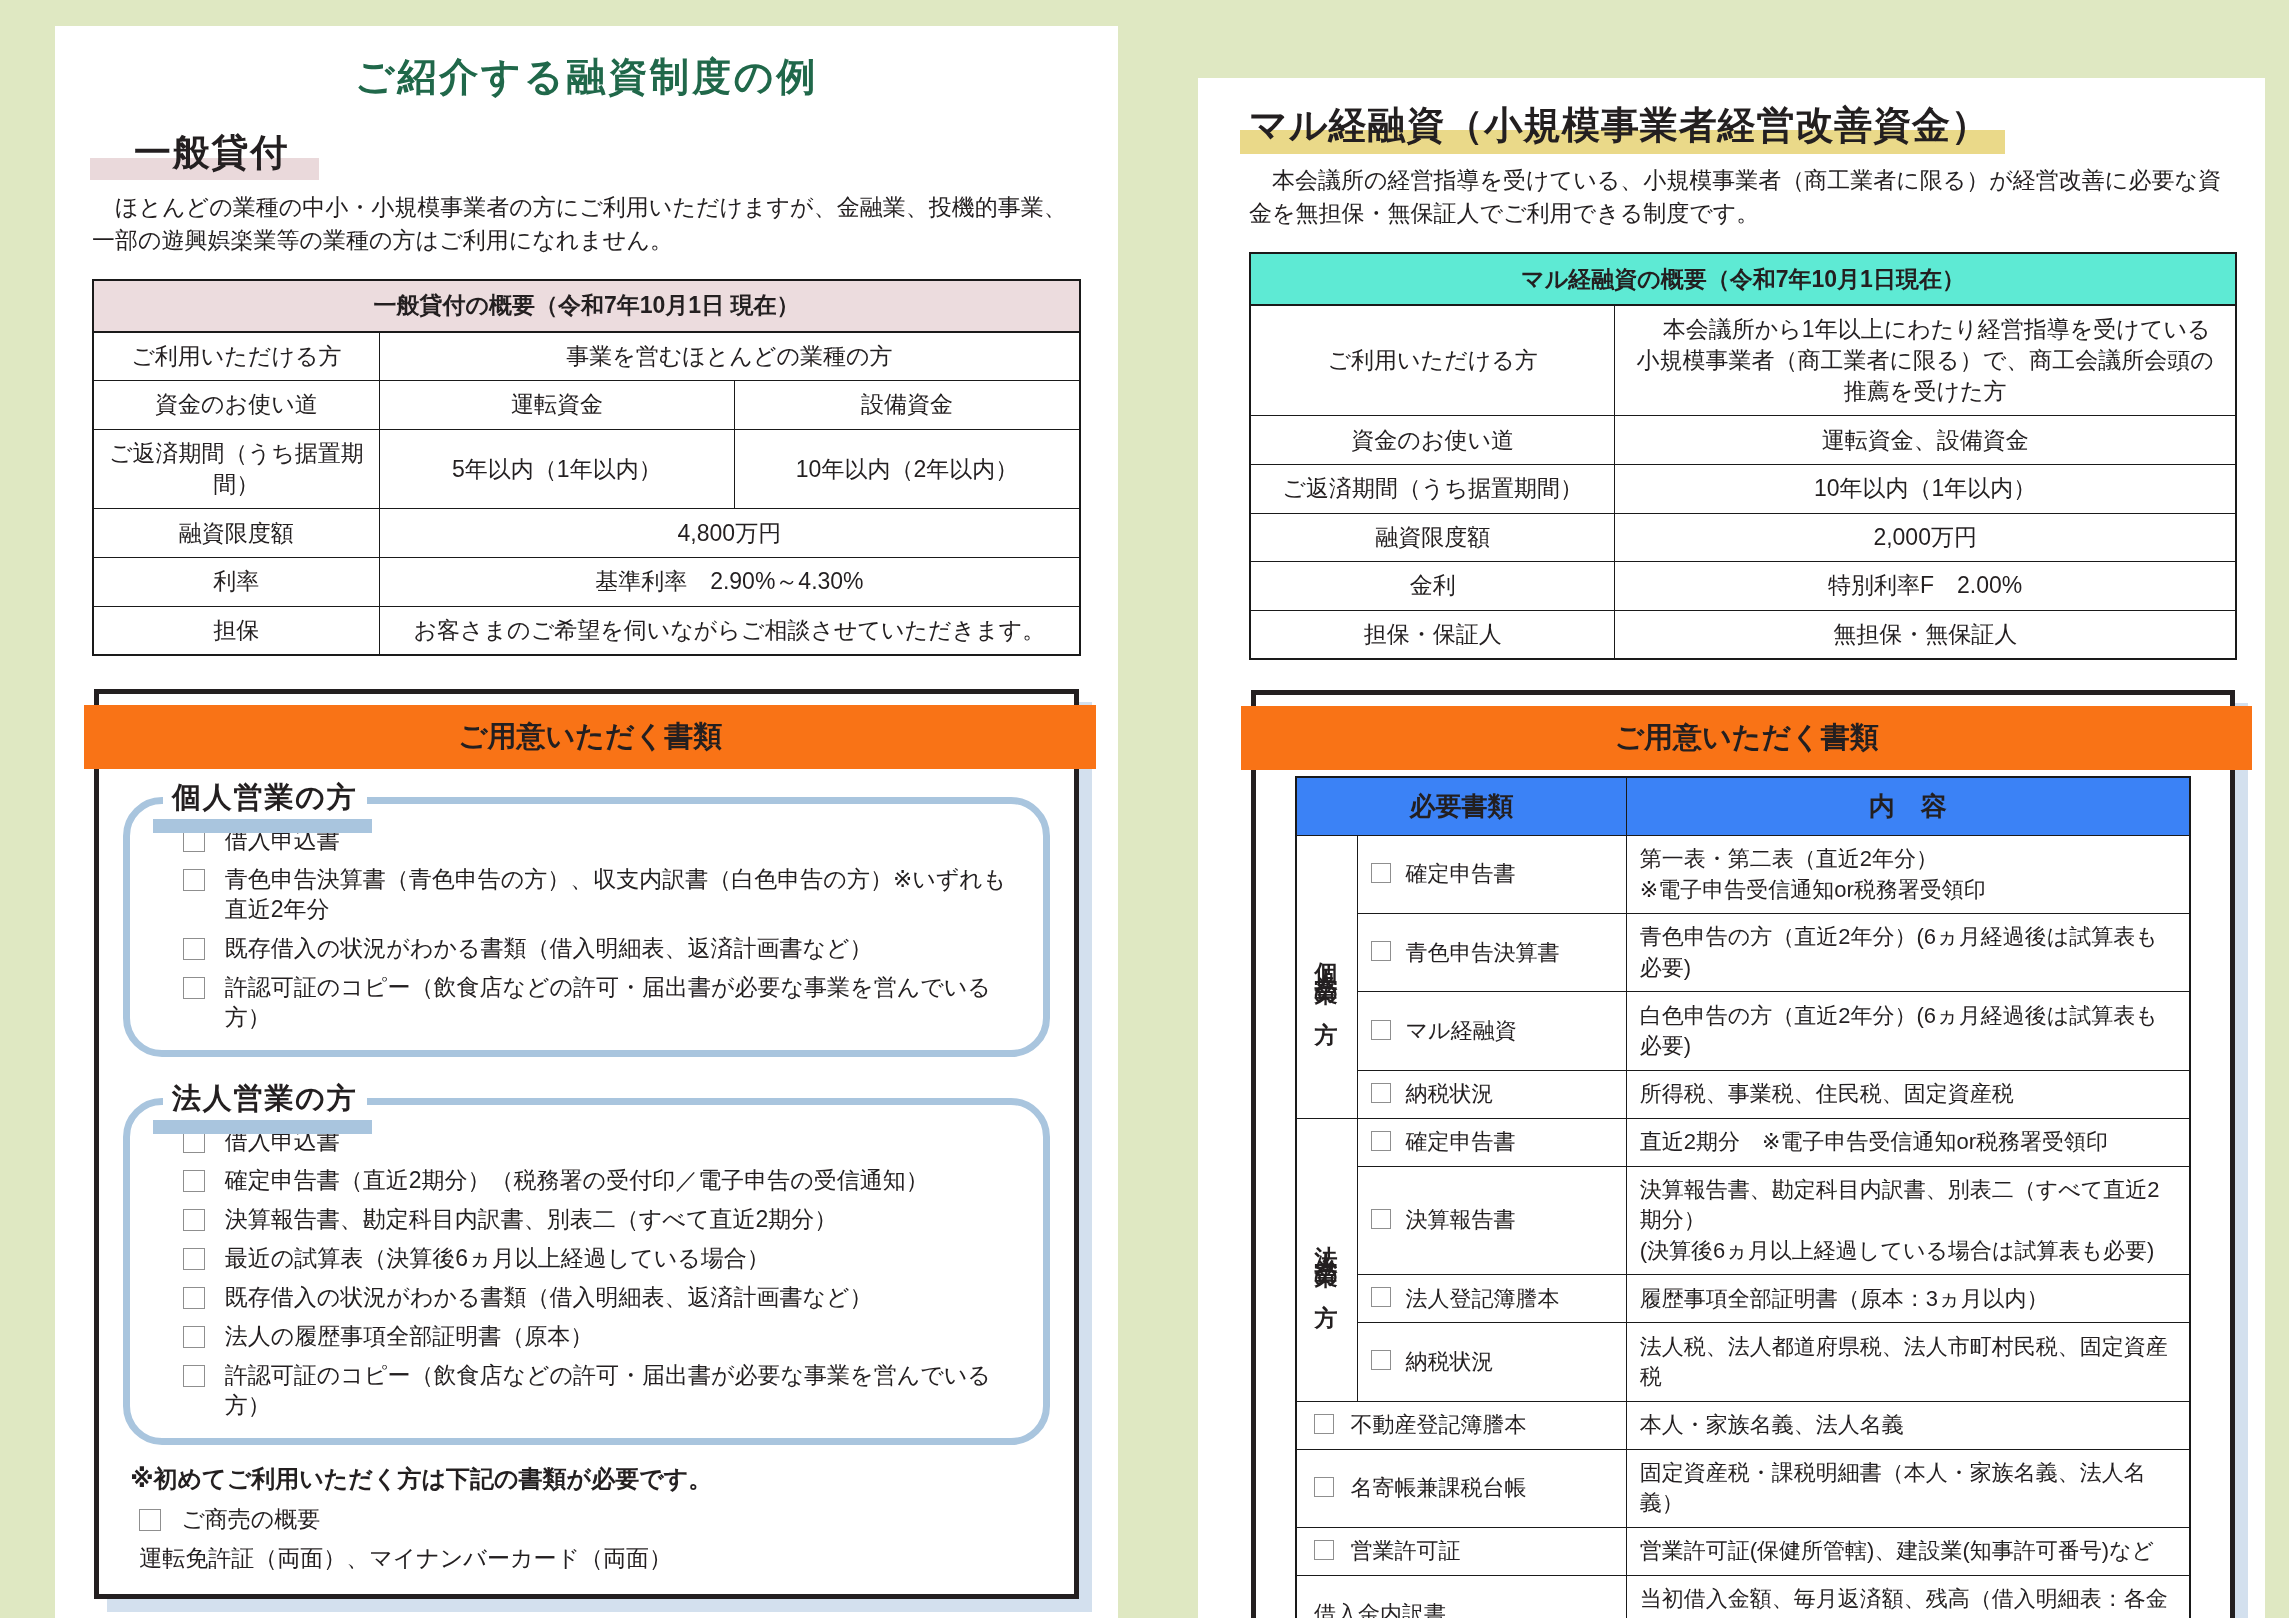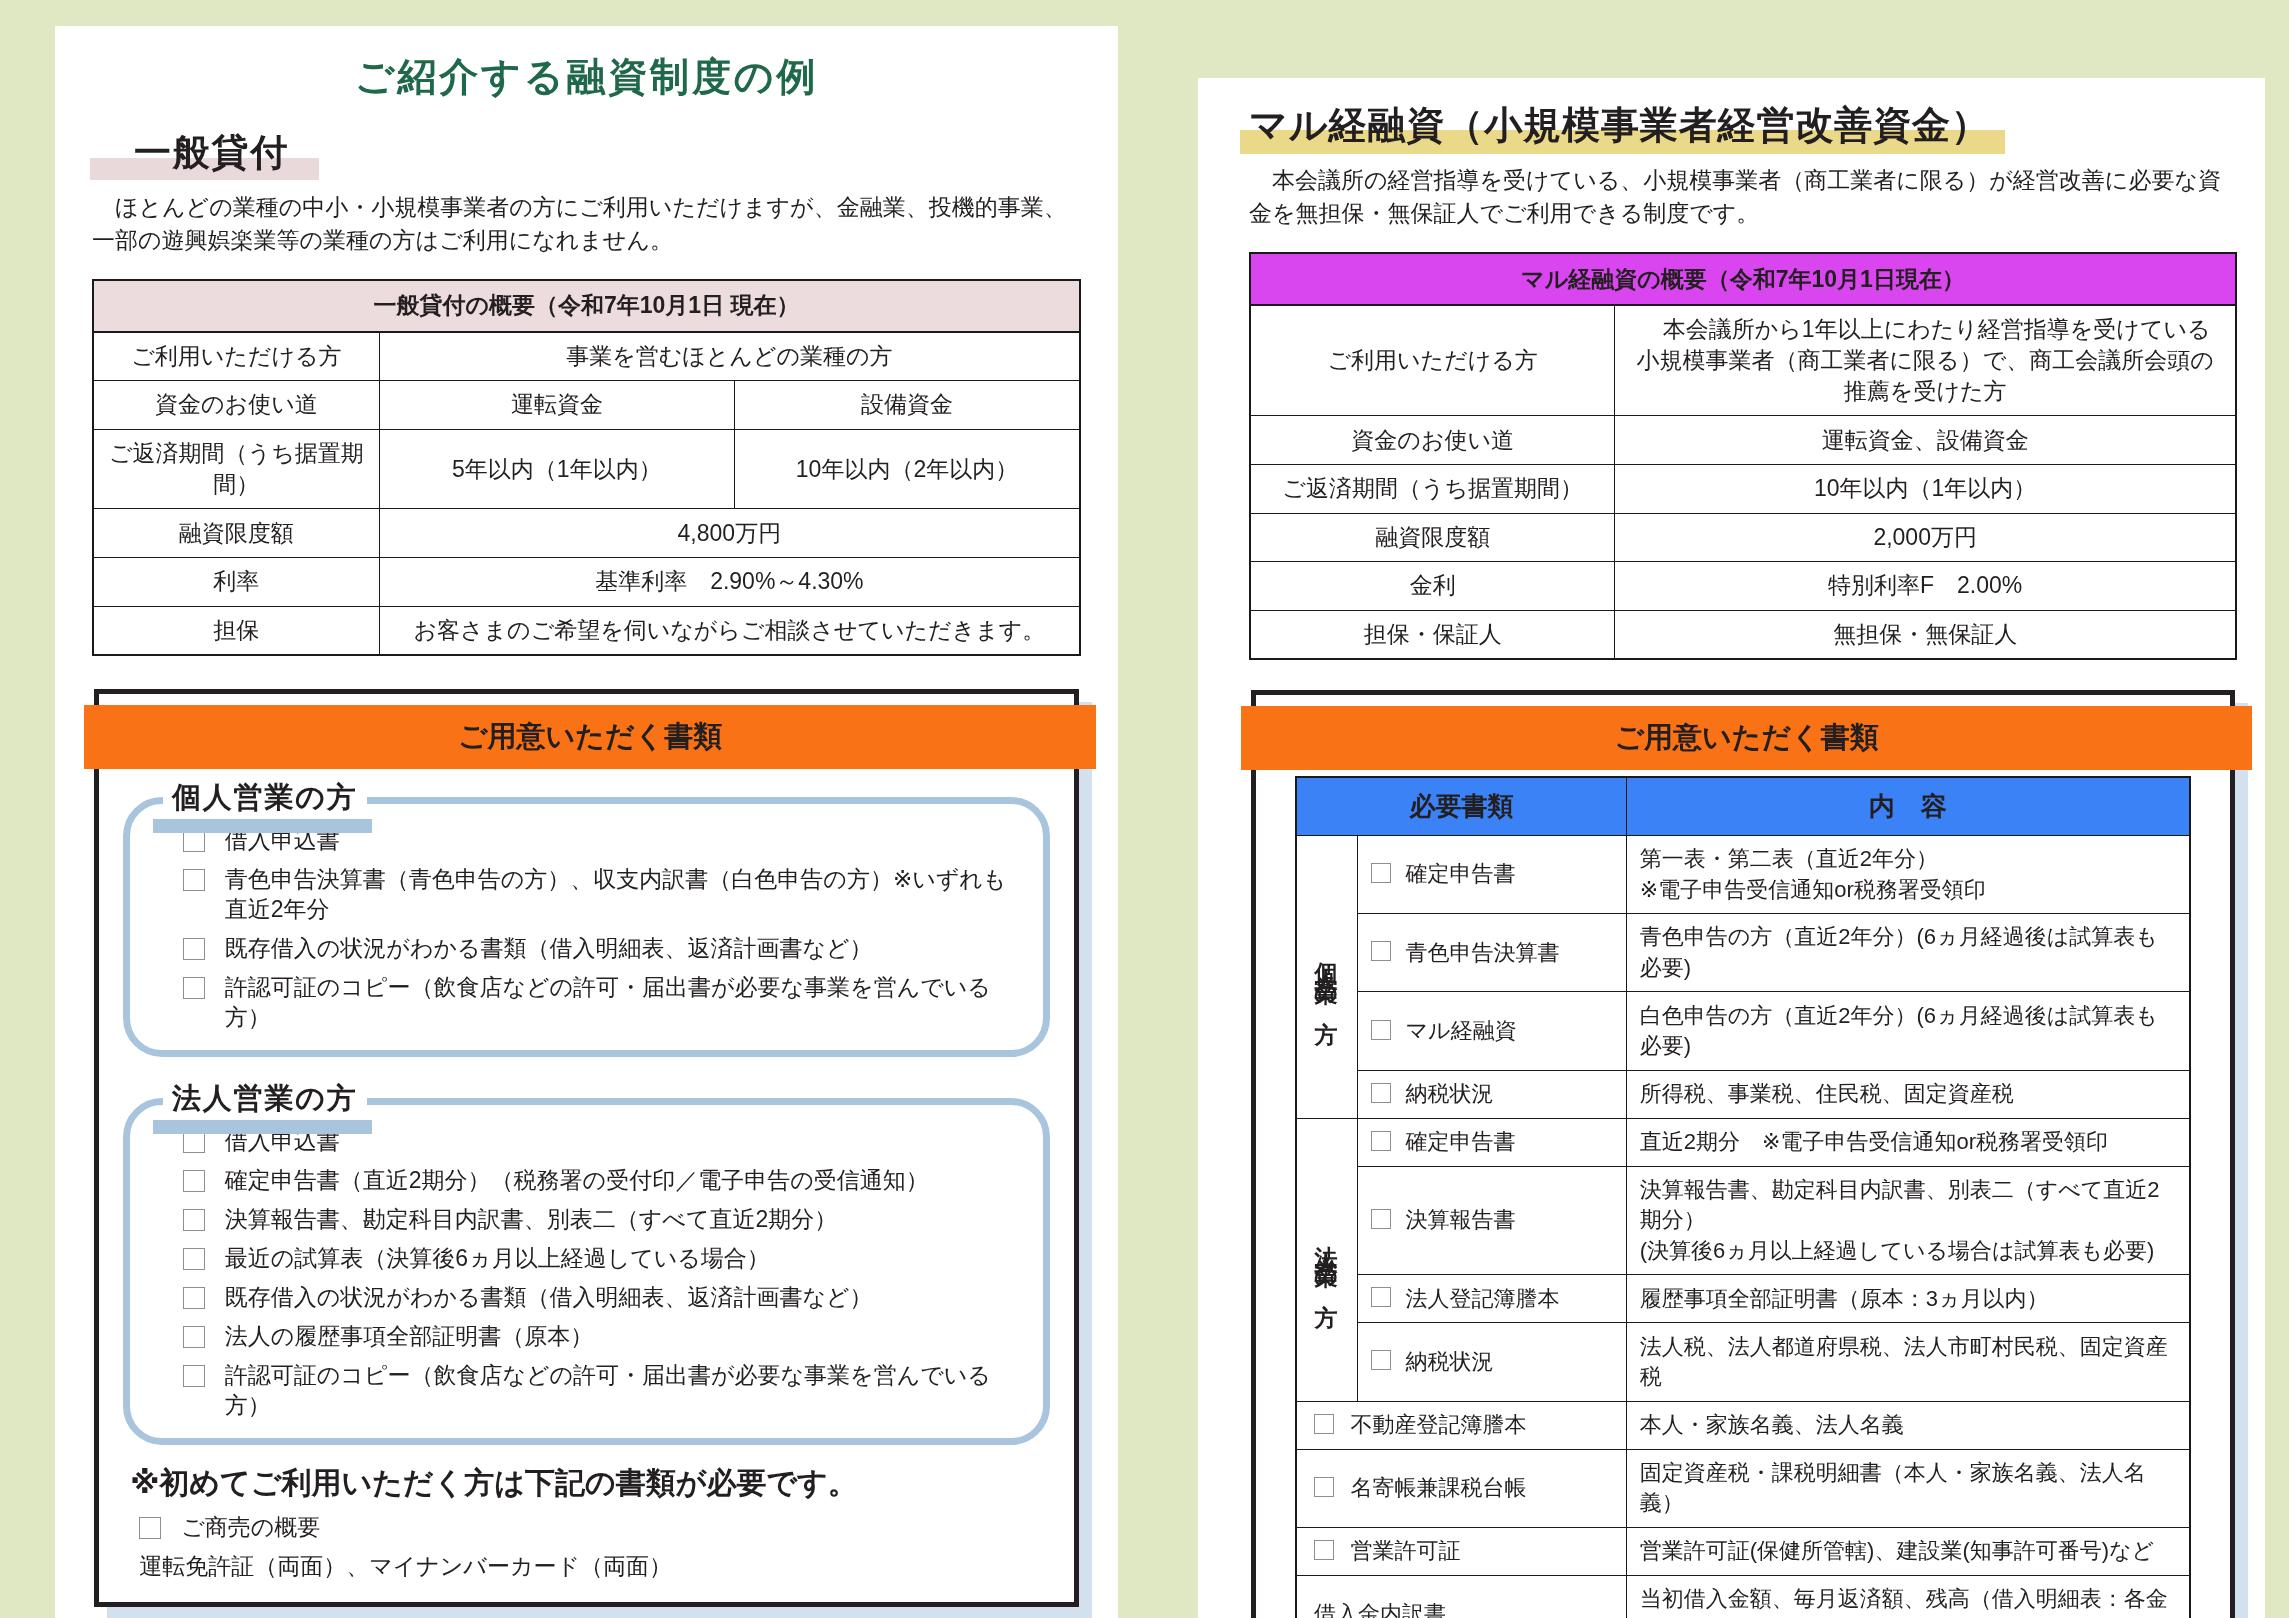--- a/index.html
+++ b/index.html
@@ -23,21 +23,21 @@
     font-weight: bold;
     letter-spacing: 2.8px;
     margin-top: 7.4px;
   }
   .body-text { font-size: 23px; line-height: 1.44; margin-top: 13px; }
 
   table.summary { border-collapse: collapse; width: 100%; margin-top: 22px; border: 2.8px solid #1a1a1a; }
   table.summary th, table.summary td { border: 1.8px solid #1a1a1a; font-size: 23px; padding: 8.3px 14.8px; text-align: center; vertical-align: middle; }
   table.summary th.tbl-title { text-align: center; font-weight: bold; border-bottom-width: 2.8px; padding: 9.2px; }
   .summary-left  th.tbl-title { background: #ecdcde; }
-  .summary-right th.tbl-title { background: #d946ef; }
+  .summary-right th.tbl-title { background: #5eead4; }
   .summary .lbl { width: 29%; }
 
   .doc-box {
     position: relative;
     margin: 33px 1.8px 0 1.8px;
     border: 5.5px solid #231f20;
     background: #fff;
     box-shadow: 13px 13px 0 #d3e0ee;
     padding: 81px 24px 20px 24px;
   }
@@ -73,21 +73,21 @@
     margin-top: 28px;
     padding: 13px 26px 16.6px 44px;
   }
   .round-box.mt-lg { margin-top: 41px; }
   .g-head { position: absolute; top: -26px; left: 33px; background: #fff; padding: 0 9.2px; z-index: 2; }
   .g-head-txt { display: block; font-size: 29px; font-weight: bold; letter-spacing: 1.8px; }
   .g-head-bar { display: block; height: 14px; background: #a9c5de; margin: 0.9px -14.8px 0 -18.5px; }
   .round-box .chk:first-of-type { margin-top: 14.8px; }
 
   .first-time { margin: 18.5px 7.4px 0 7.4px; }
-  .first-time-note { font-size: 30px; font-weight: bold; line-height: 1.35; }
+  .first-time-note { font-size: 24px; font-weight: bold; line-height: 1.35; }
 
   
   .r-title-wrap { display: inline-block; position: relative; margin-top: 9.2px; }
   .r-title-bar { position: absolute; left: -9.2px; right: -14.8px; bottom: -2.8px; height: 24px; background: #ead989; }
   .r-title-txt { position: relative; z-index: 1; font-size: 38px; font-weight: bold; letter-spacing: 0.9px; }
 
   table.docs { border-collapse: collapse; width: calc(100% - 79px); margin: 0 auto; border: 2.8px solid #1a1a1a; }
   table.docs th, table.docs td { border: 1.8px solid #1a1a1a; vertical-align: middle; }
   table.docs th { background: #3b82f6; font-size: 26px; font-weight: bold; text-align: center; padding: 11px; }
   .g-cell {

